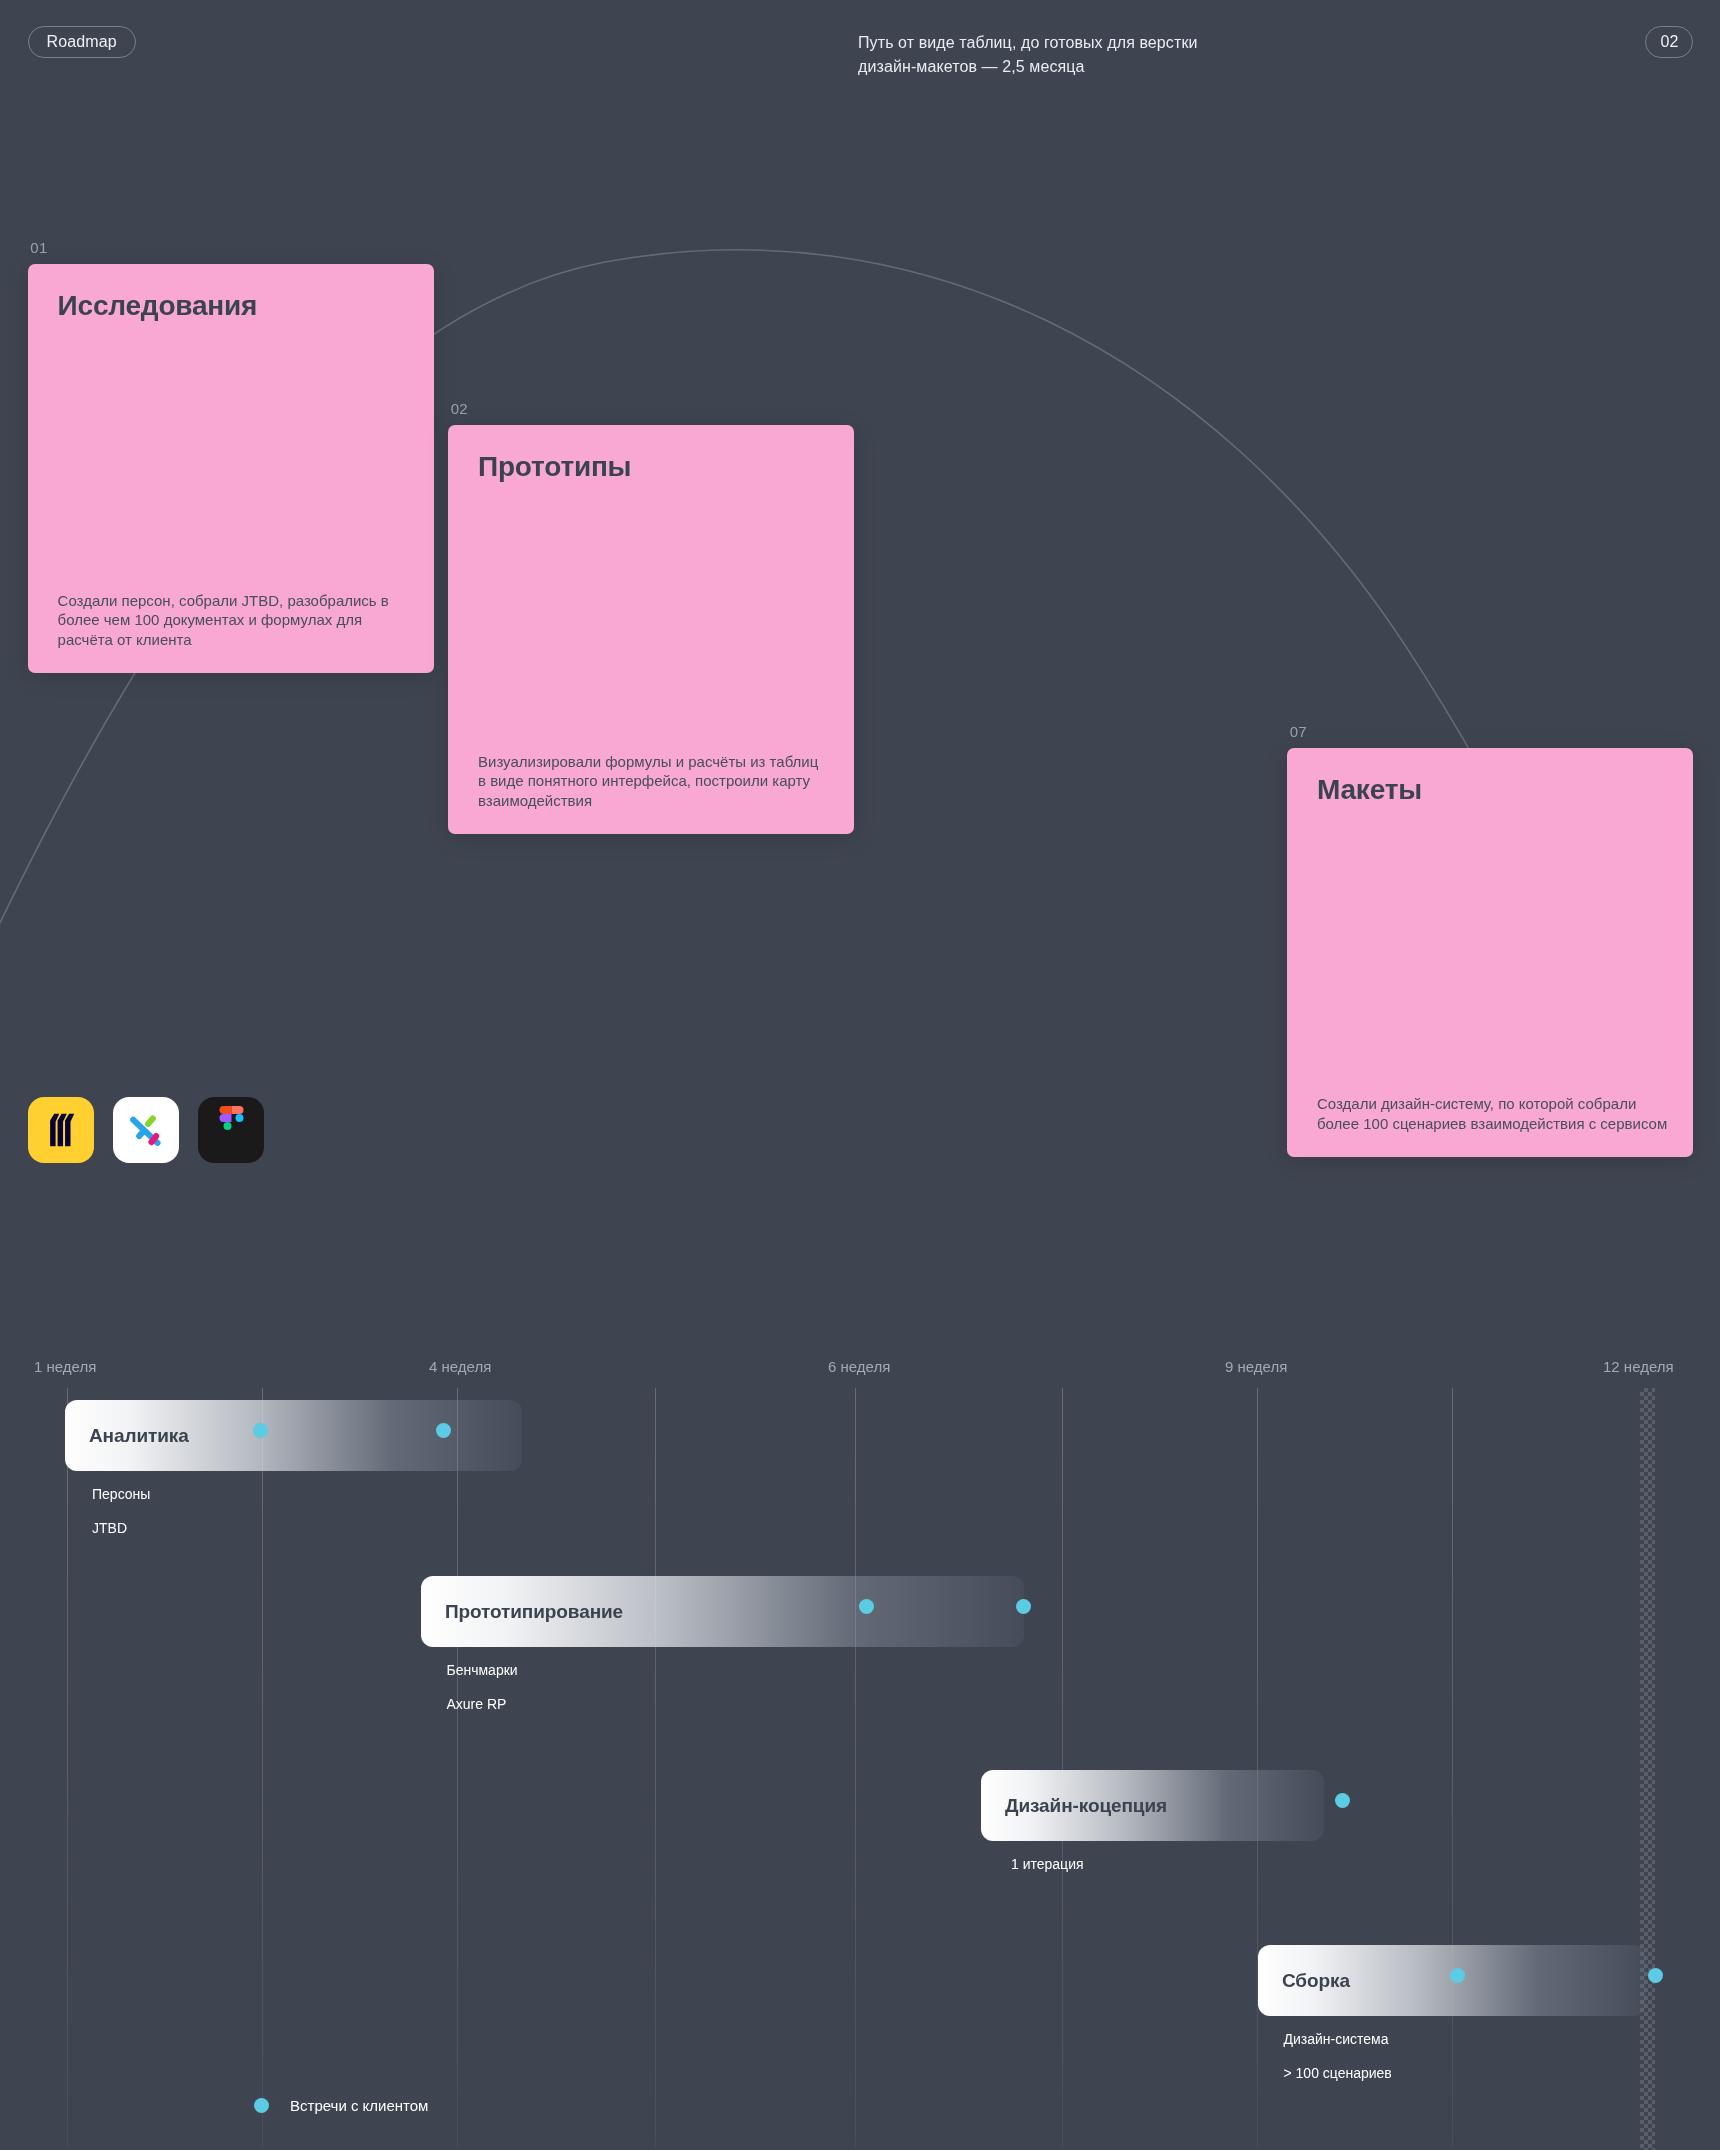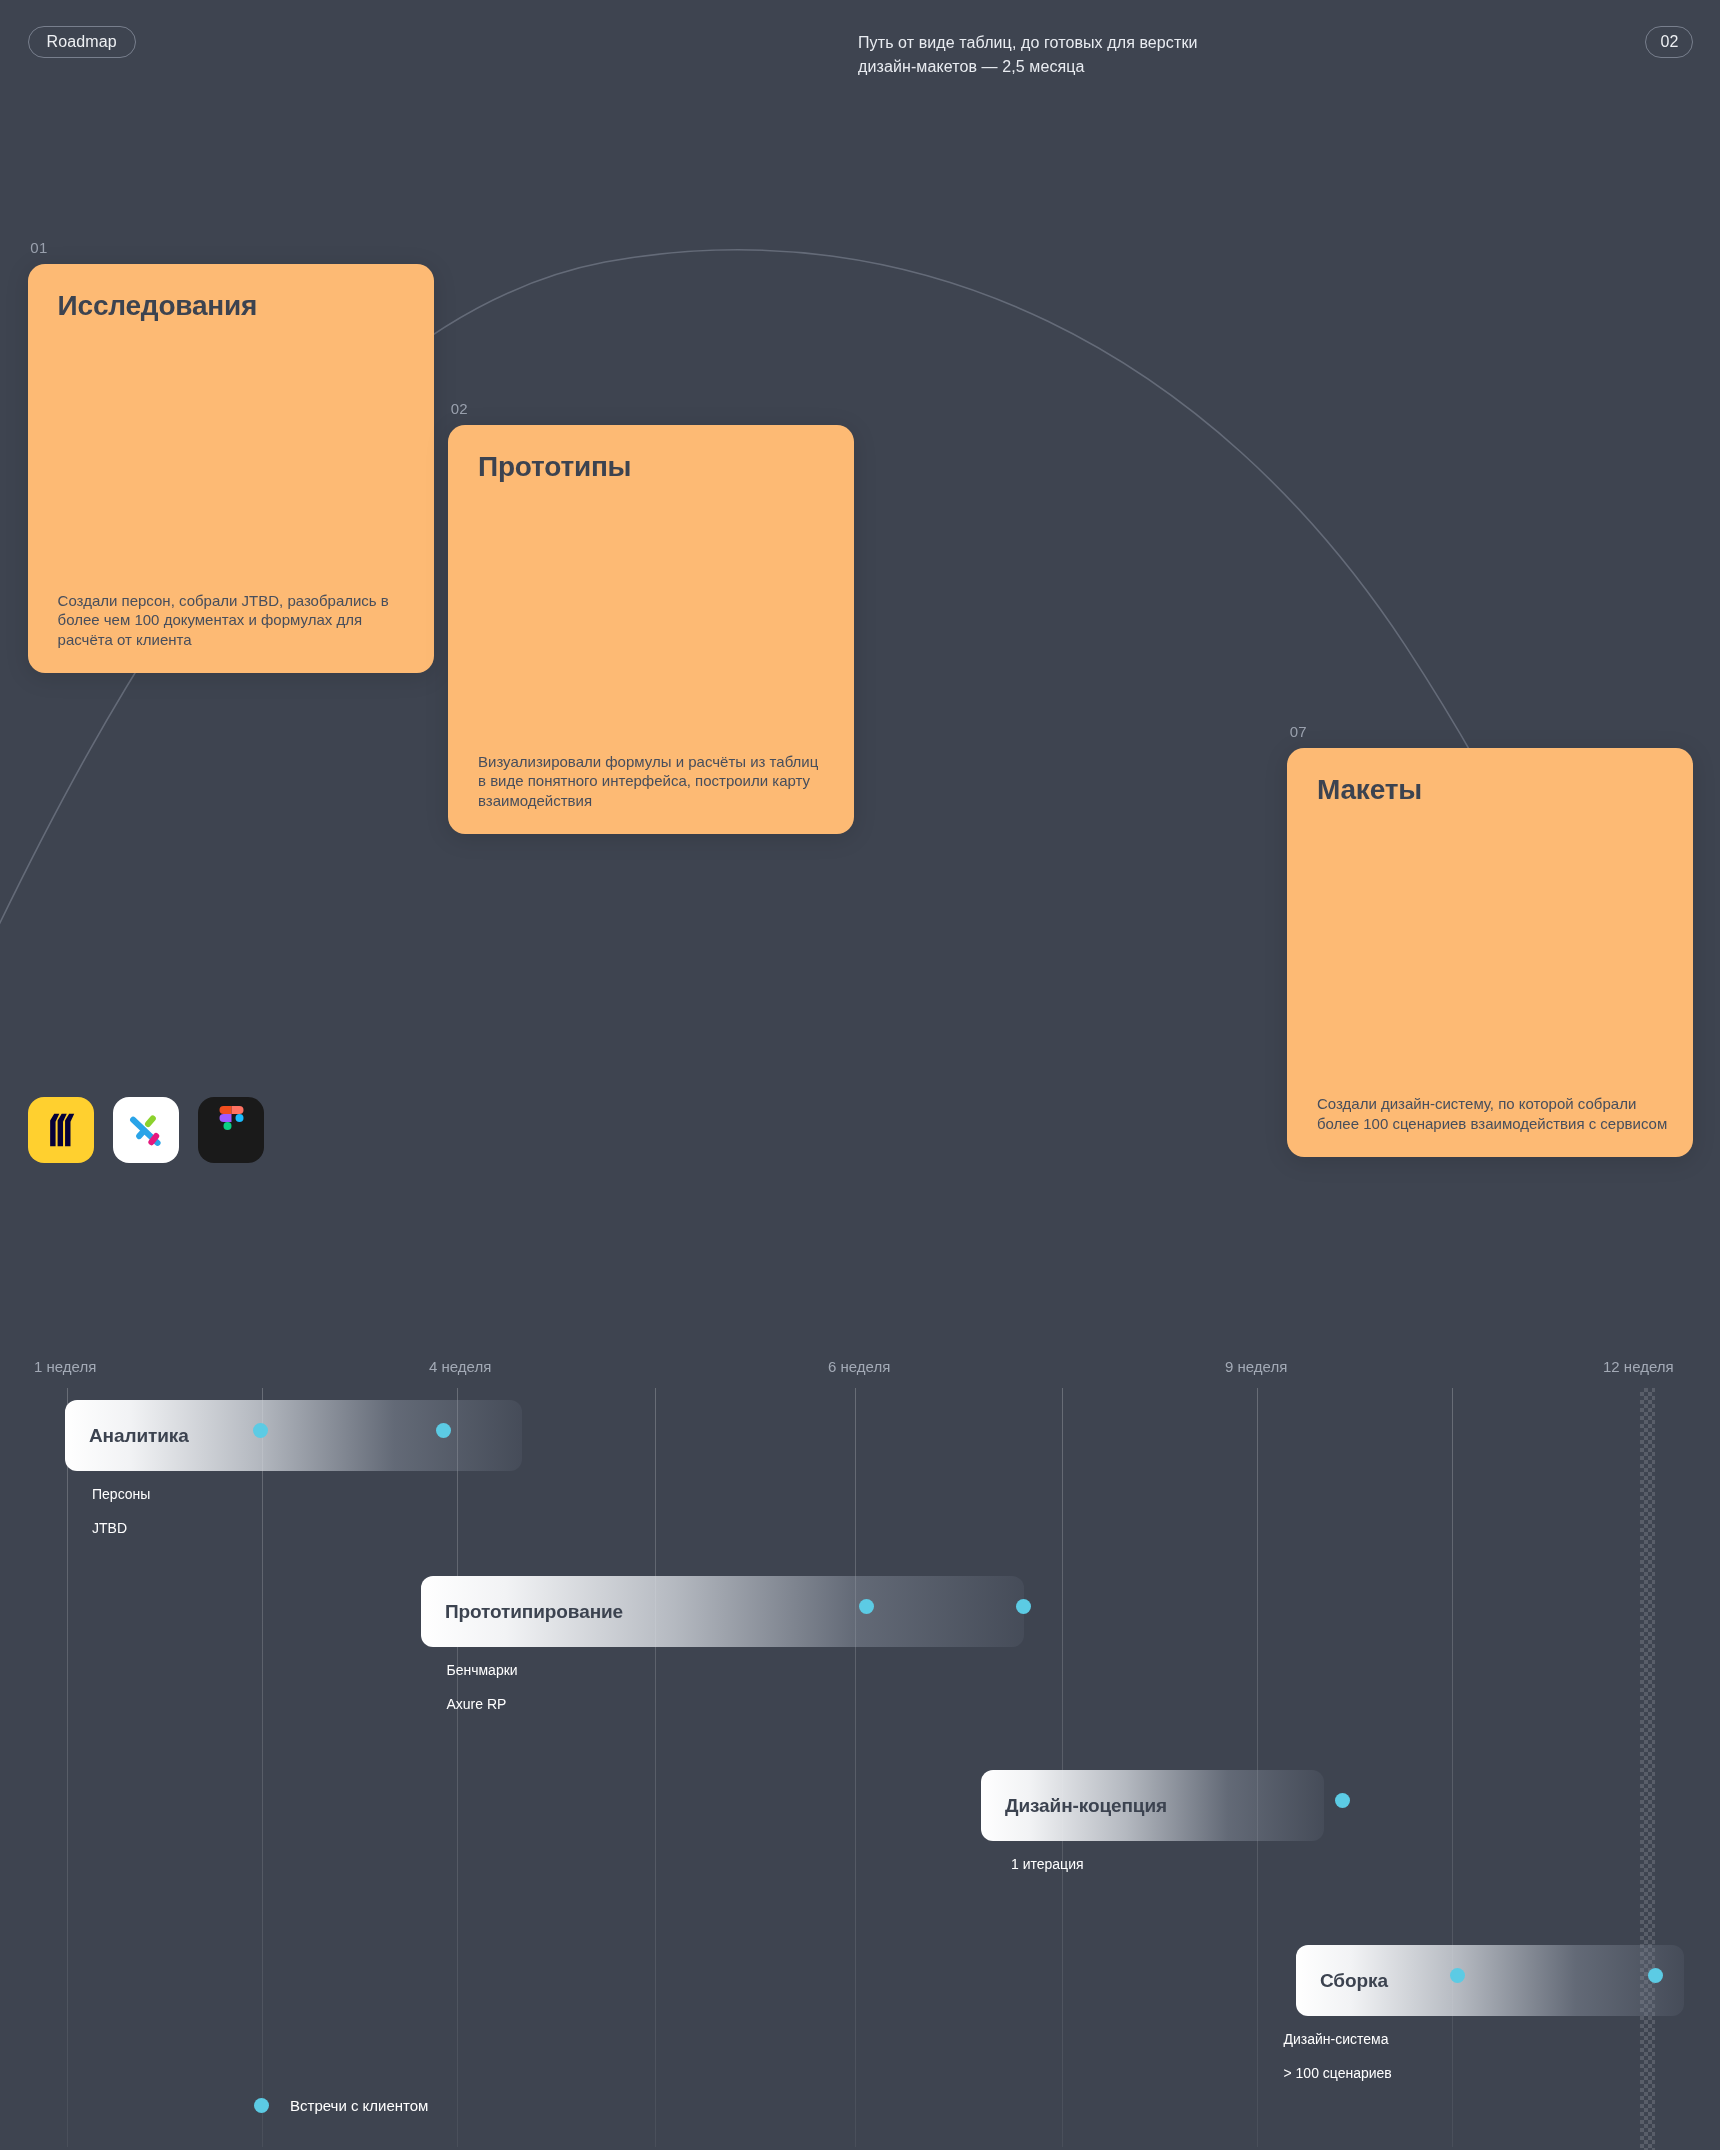--- a/index.html
+++ b/index.html
@@ -38,22 +38,22 @@
   
   .arc{position:absolute;left:0;top:0;width:1721px;height:1344px;pointer-events:none;}
 
   
   .step{position:absolute;}
   .step-num{
     position:absolute;top:-25.5px;left:2.7px;
     font-size:15px;color:#9aa1ae;letter-spacing:0.3px;
   }
   .card{
-    background:#fdba74;
-    border-radius:17px;
+    background:#f9a8d4;
+    border-radius:7px;
     box-sizing:border-box;
     position:relative;
     width:100%;height:100%;
     box-shadow:0 4px 23px rgba(0,0,0,.13);
   }
   .card-title{
     position:absolute;left:30px;top:25.5px;
     font-size:28px;font-weight:700;color:#3c4350;letter-spacing:-0.2px;
   }
   .card-desc{
@@ -227,21 +227,21 @@
 
     <div class="g-row" style="left:981px;top:412px;width:343px;">
       <div class="g-bar" style="width:343px;">
         <span class="g-bar-label">Дизайн-коцепция</span>
       </div>
       <div class="g-dot" style="left:354px;top:23px;"></div>
       <div class="g-sub" style="left:30px;top:86px;">1 итерация</div>
     </div>
 
     <div class="g-row" style="left:1258px;top:587px;width:388px;">
-      <div class="g-bar" style="width:388px;margin-left:38px;">
+      <div class="g-bar" style="width:388px;">
         <span class="g-bar-label">Сборка</span>
       </div>
       <div class="g-dot" style="left:192px;top:23px;"></div>
       <div class="g-dot" style="left:390px;top:23px;"></div>
       <div class="g-sub" style="left:25.5px;top:86px;">Дизайн-система</div>
       <div class="g-sub" style="left:25.5px;top:120px;">&gt; 100 сценариев</div>
     </div>
 
     <div class="legend" style="left:254px;top:739px;">
       <span class="legend-dot"></span>

